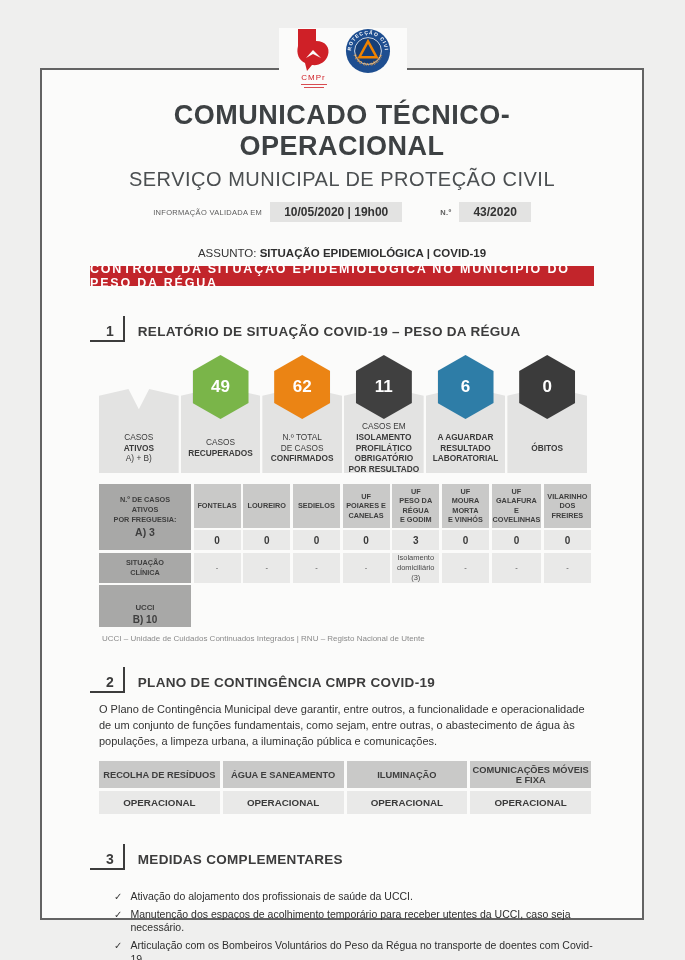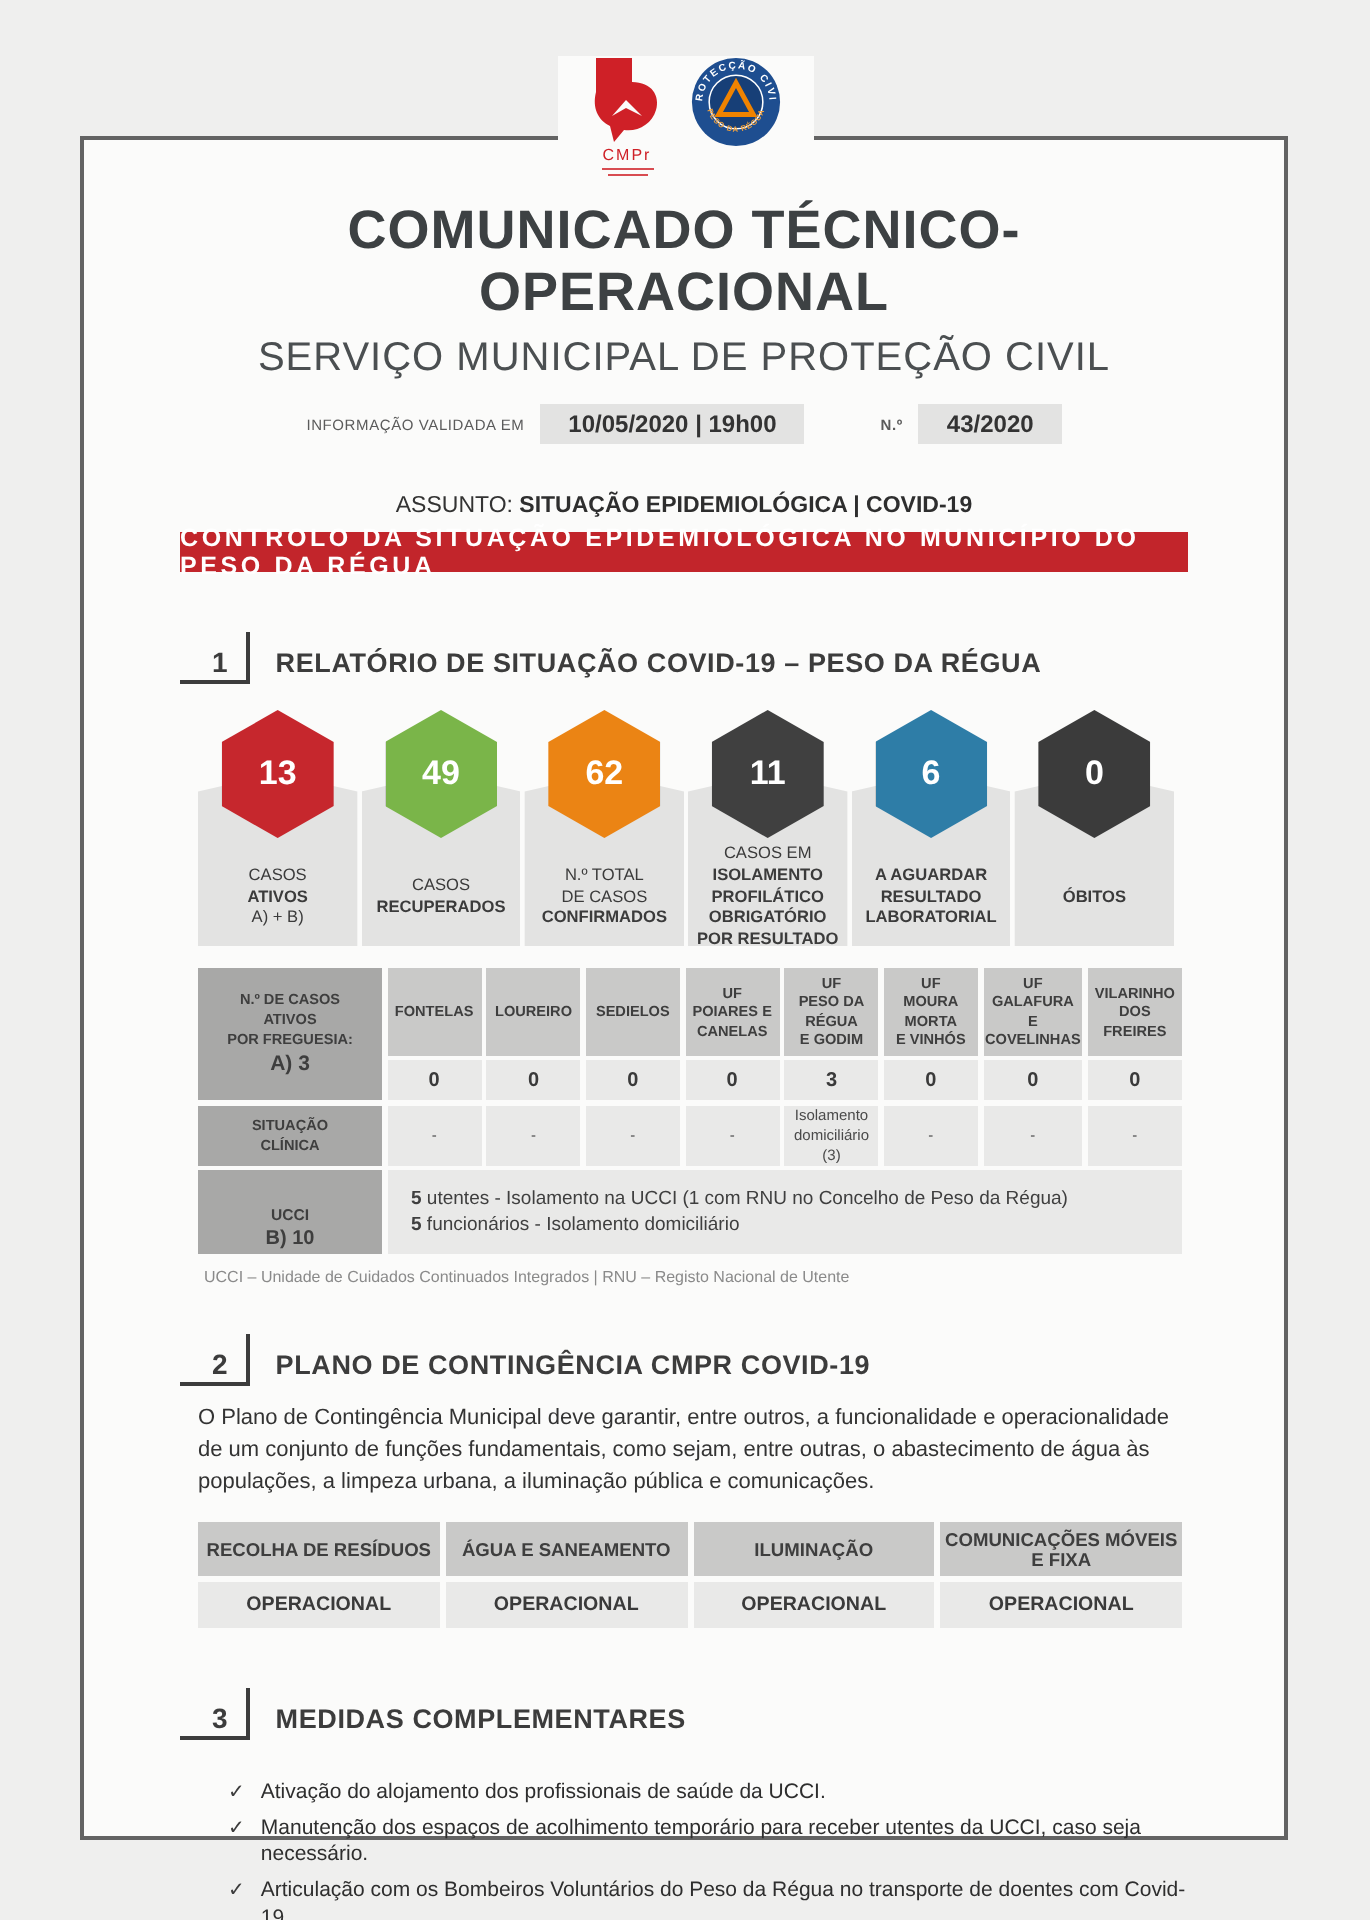--- a/index.html
+++ b/index.html
@@ -147,23 +147,20 @@
       <div class="banner" id="banner" style="background: rgb(194, 37, 43);">CONTROLO DA SITUAÇÃO EPIDEMIOLÓGICA NO MUNICÍPIO DO PESO DA RÉGUA</div>
 
       <div class="sec-head sh1">
         <span class="sec-num">1</span>
         <span class="sec-title">RELATÓRIO DE SITUAÇÃO COVID-19 – PESO DA RÉGUA</span>
       </div>
 
       <div class="hexband" id="hexband">
           <div class="hexcol">
             <div class="colband"></div>
-            <div class="hex" style="background: rgb(198, 39, 45);">
-              <span>13</span>
-            </div>
             <div class="hexlabel">
               <div>CASOS</div>
               <div class="b">ATIVOS</div>
               <div>A) + B)</div>
             </div>
           </div>
           <div class="hexcol">
             <div class="colband"></div>
             <div class="hex" style="background: rgb(122, 181, 73);">
               <span>49</span>
@@ -261,24 +258,20 @@
           <div class="cell c-lite clin-val">-</div>
           <div class="cell c-lite clin-val">Isolamento
 domiciliário (3)</div>
           <div class="cell c-lite clin-val">-</div>
           <div class="cell c-lite clin-val">-</div>
           <div class="cell c-lite clin-val">-</div>
           <div class="cell c-dark ucci-label">
             <div>UCCI</div>
             <div class="emph">B) 10</div>
           </div>
-          <div class="cell c-lite ucci-span">
-            <div><b>5</b> utentes - Isolamento na UCCI (1 com RNU no Concelho de Peso da Régua)</div>
-            <div><b>5</b> funcionários - Isolamento domiciliário</div>
-          </div>
         </div>
 
       <div class="footnote">UCCI – Unidade de Cuidados Continuados Integrados | RNU – Registo Nacional de Utente</div>
 
       <div class="sec-head sh2">
         <span class="sec-num">2</span>
         <span class="sec-title">PLANO DE CONTINGÊNCIA CMPR COVID-19</span>
       </div>
 
       <p class="paragraph">O Plano de Contingência Municipal deve garantir, entre outros, a funcionalidade e operacionalidade de um conjunto de funções fundamentais, como sejam, entre outras, o abastecimento de água às populações, a limpeza urbana, a iluminação pública e comunicações.</p>

